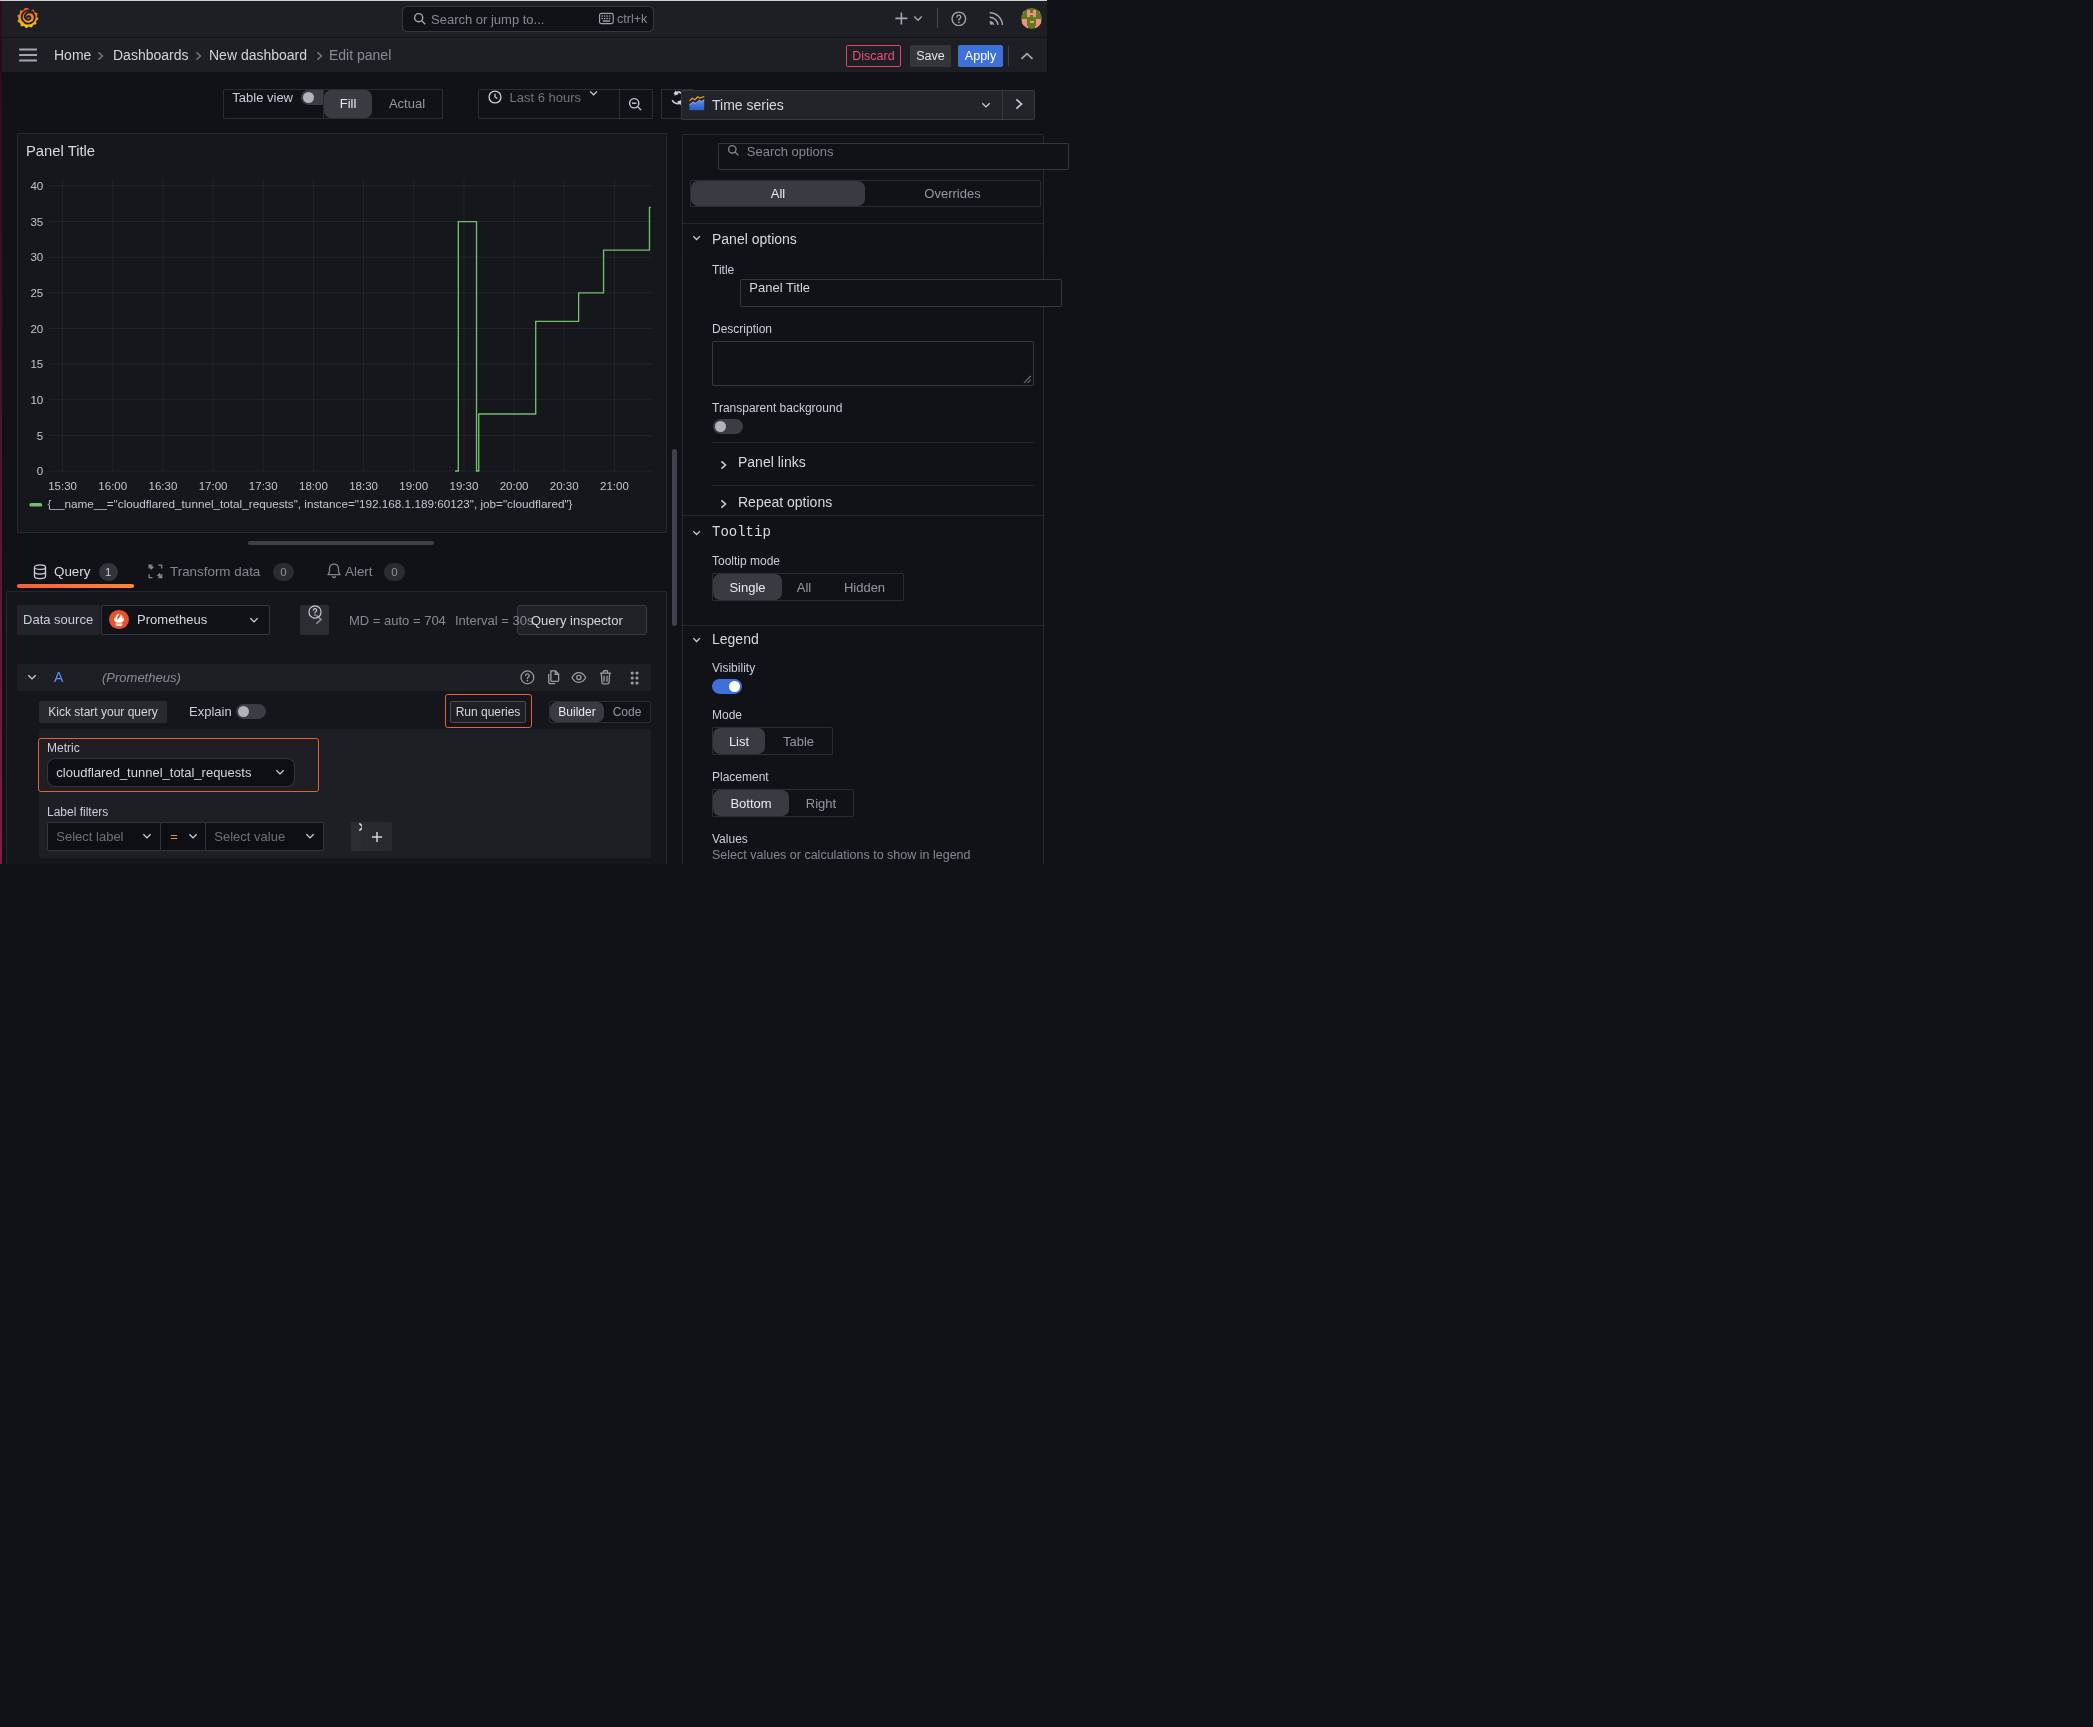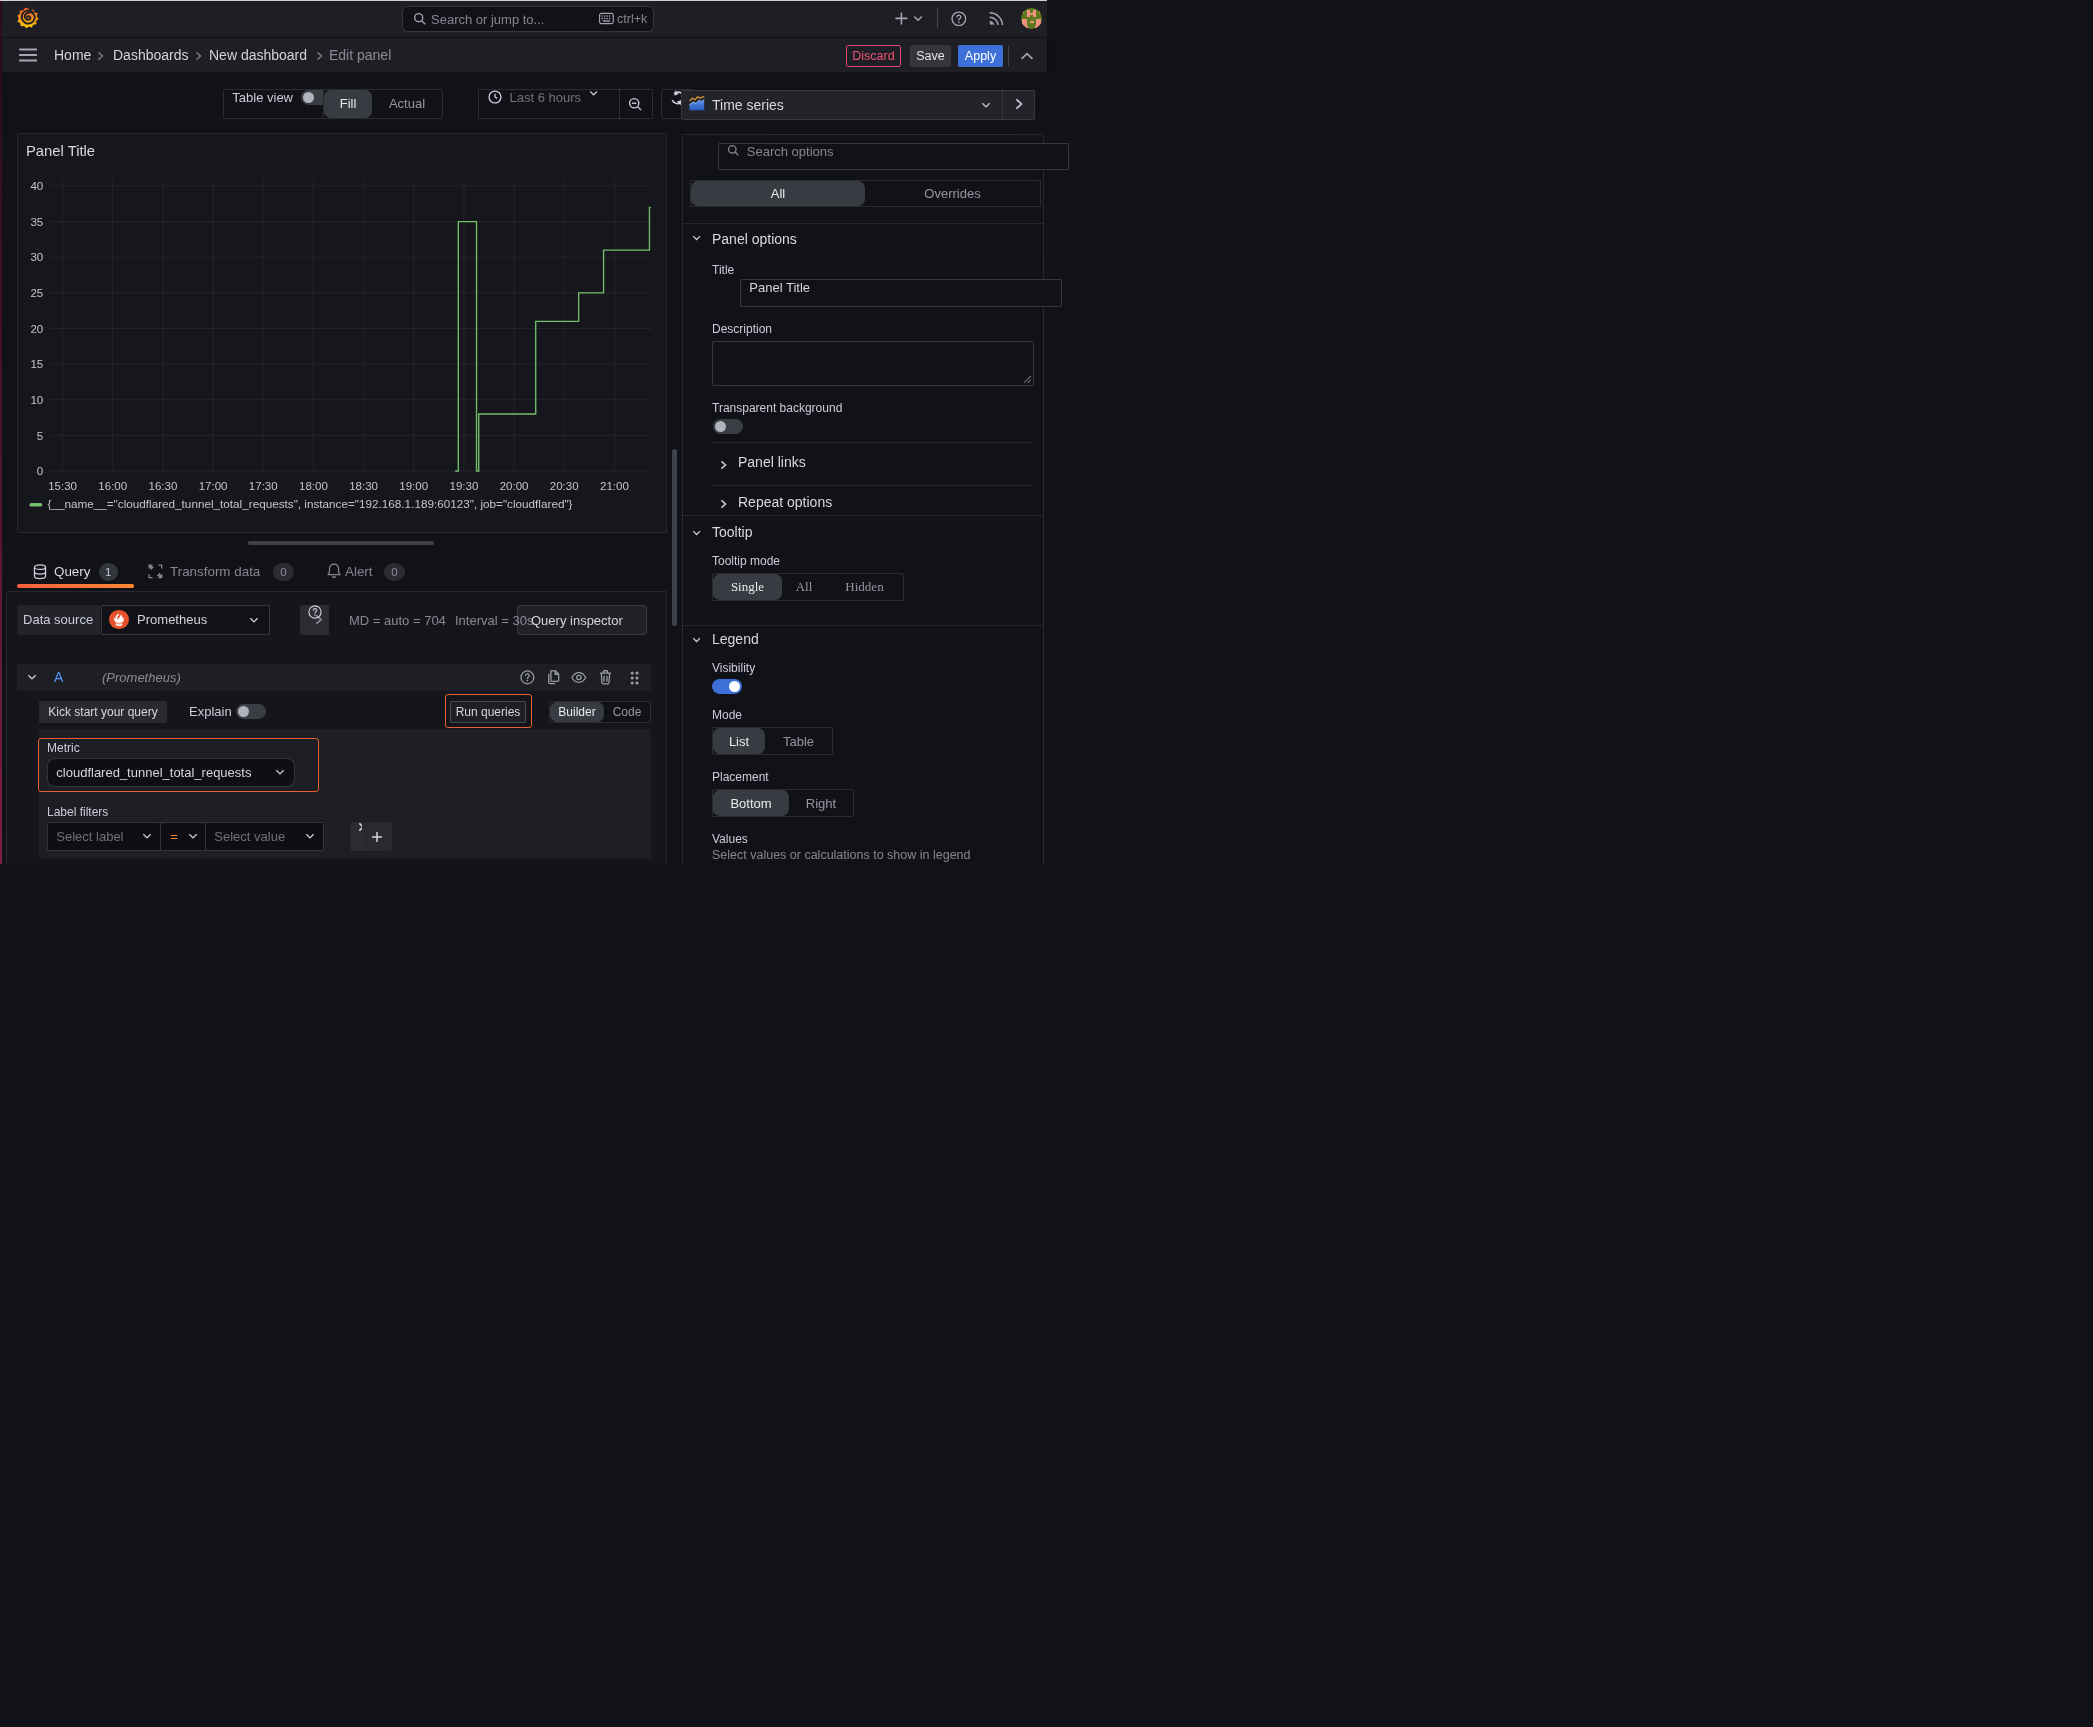--- a/index.html
+++ b/index.html
@@ -457,23 +457,23 @@
 <div class="abs divider" style="left:712px;top:485px;width:322px;"></div>
 <svg class="abs" style="left:720px;top:499px" width="7.4" height="10" viewBox="0 0 8 11">
     <path d="M1.5 1.5 L6 5.5 L1.5 9.5" fill="none" stroke="#ccccdc" stroke-width="1.7"></path>
   </svg>
 <div class="abs sechead" style="left:738px;top:494px;">Repeat options</div>
 <div class="abs divider" style="left:682px;top:515px;width:362px;"></div>
 
 <svg class="abs" style="left:692px;top:530px" width="9.2" height="6" viewBox="0 0 12 8">
     <path d="M1.5 1.5 L6 6 L10.5 1.5" fill="none" stroke="#ccccdc" stroke-width="1.7"></path>
   </svg>
-<div class="abs sechead" style="left:712px;top:524px;">Tooltip</div>
+<div class="abs sechead" style="left:712px;top:524px;font-family:Liberation Mono, monospace;">Tooltip</div>
 <div class="abs lbl" style="left:712px;top:554px;">Tooltip mode</div>
-<div class="abs seg-wrap" style="left:712px;top:573px;width:192px;height:28px;font-family:Liberation Serif, serif;">
+<div class="abs seg-wrap" style="left:712px;top:573px;width:192px;height:28px;">
   <div class="seg on" style="width:69px;">Single</div>
   <div class="seg" style="width:44px;">All</div>
   <div class="seg" style="flex:1">Hidden</div>
 </div>
 <div class="abs divider" style="left:682px;top:625px;width:362px;"></div>
 
 <svg class="abs" style="left:692px;top:637px" width="9.2" height="6" viewBox="0 0 12 8">
     <path d="M1.5 1.5 L6 6 L10.5 1.5" fill="none" stroke="#ccccdc" stroke-width="1.7"></path>
   </svg>
 <div class="abs sechead" style="left:712px;top:631px;">Legend</div>

